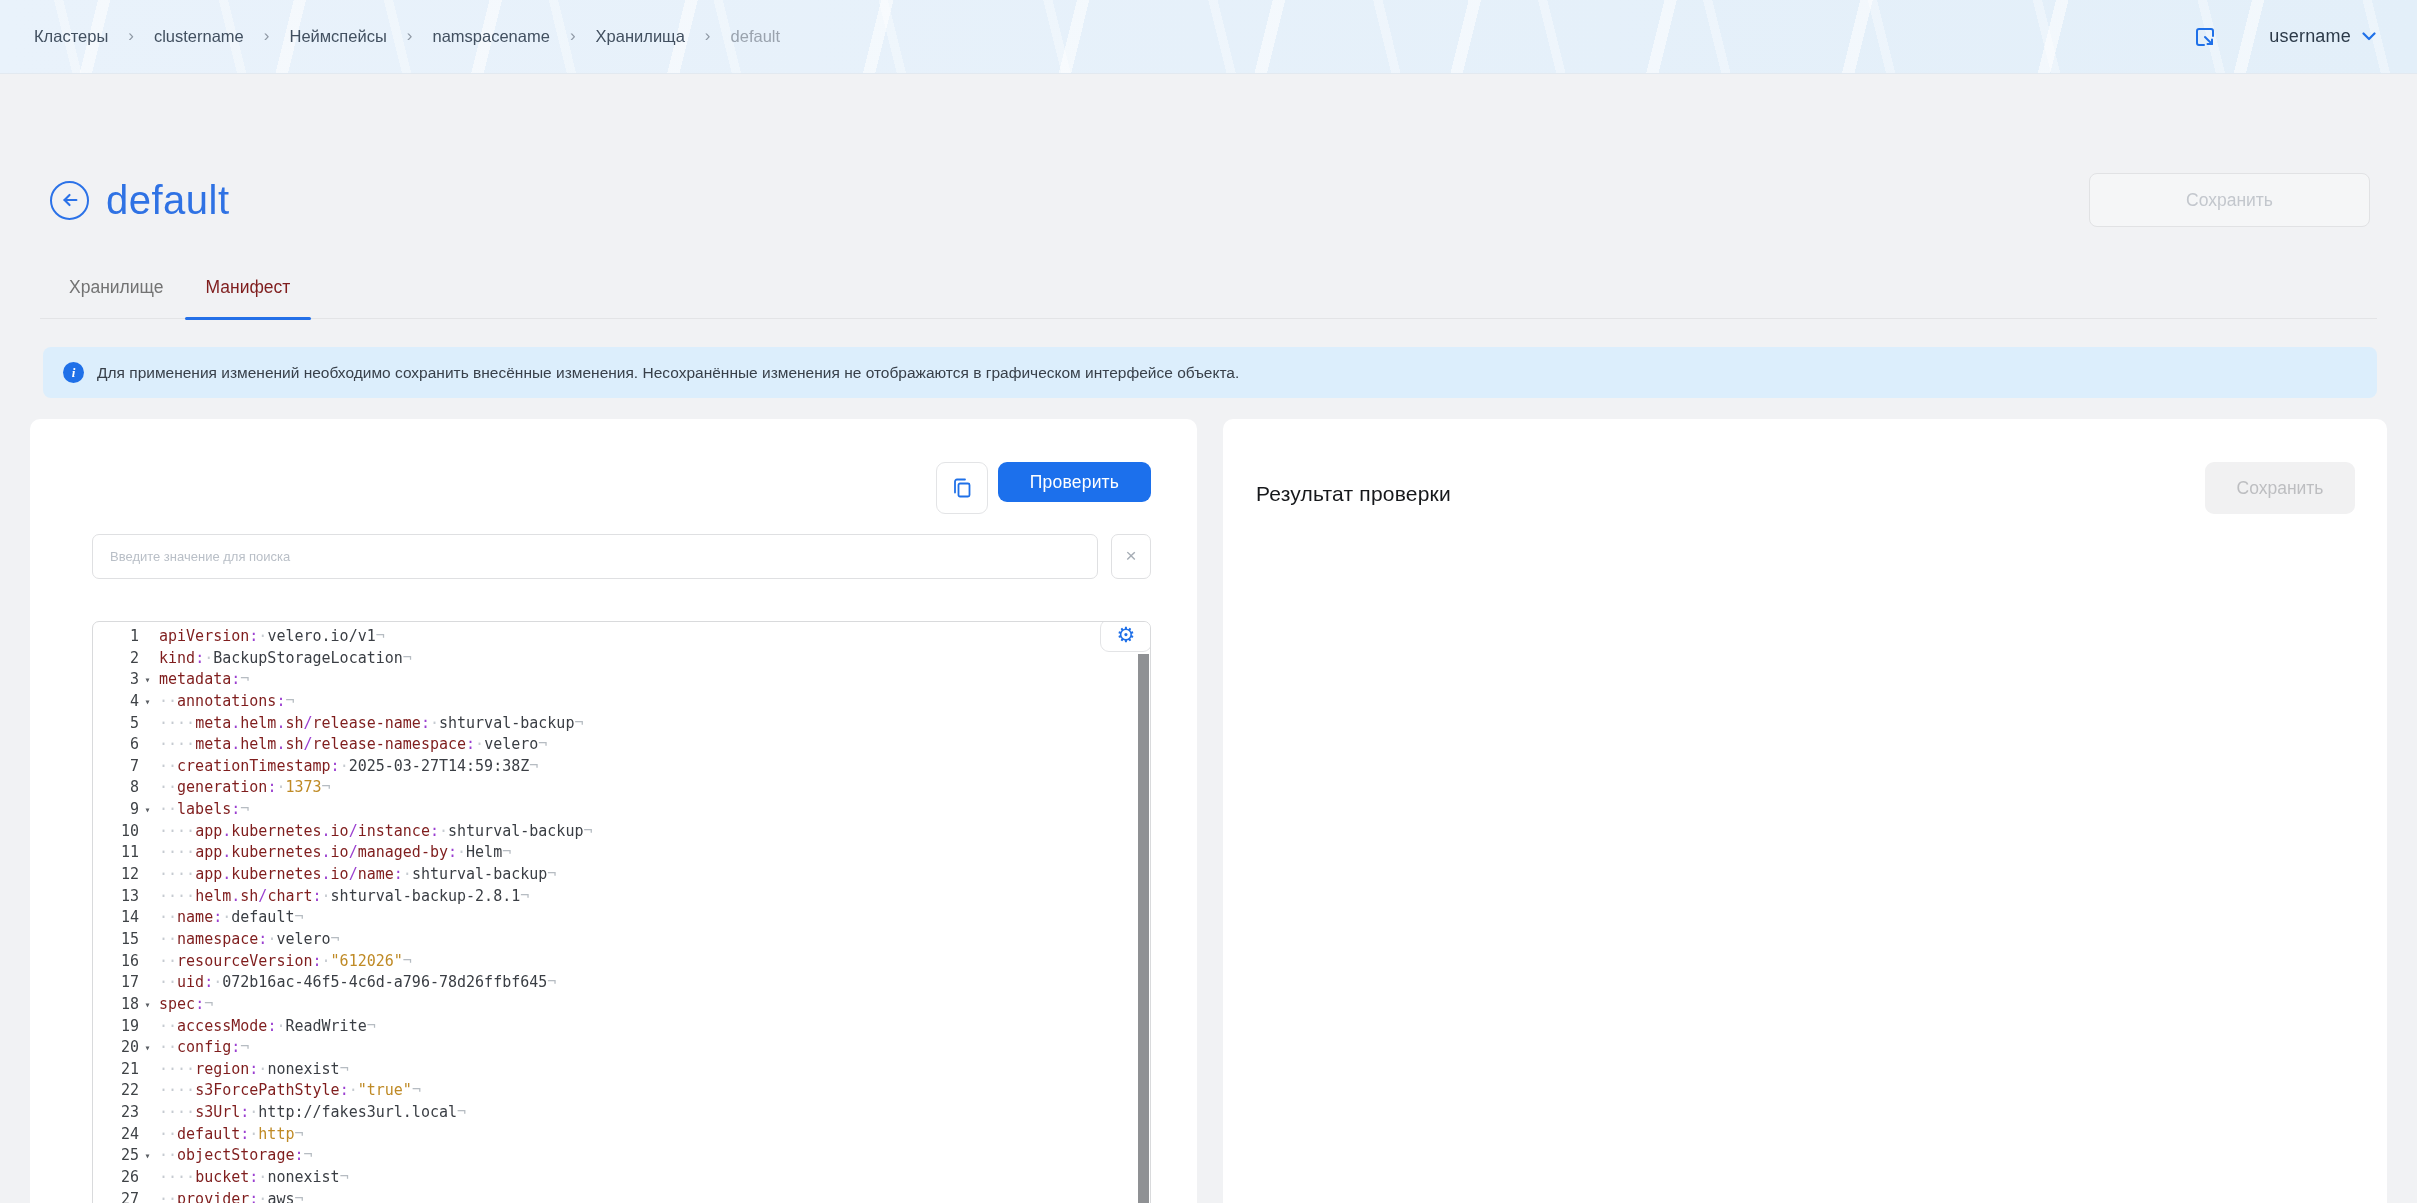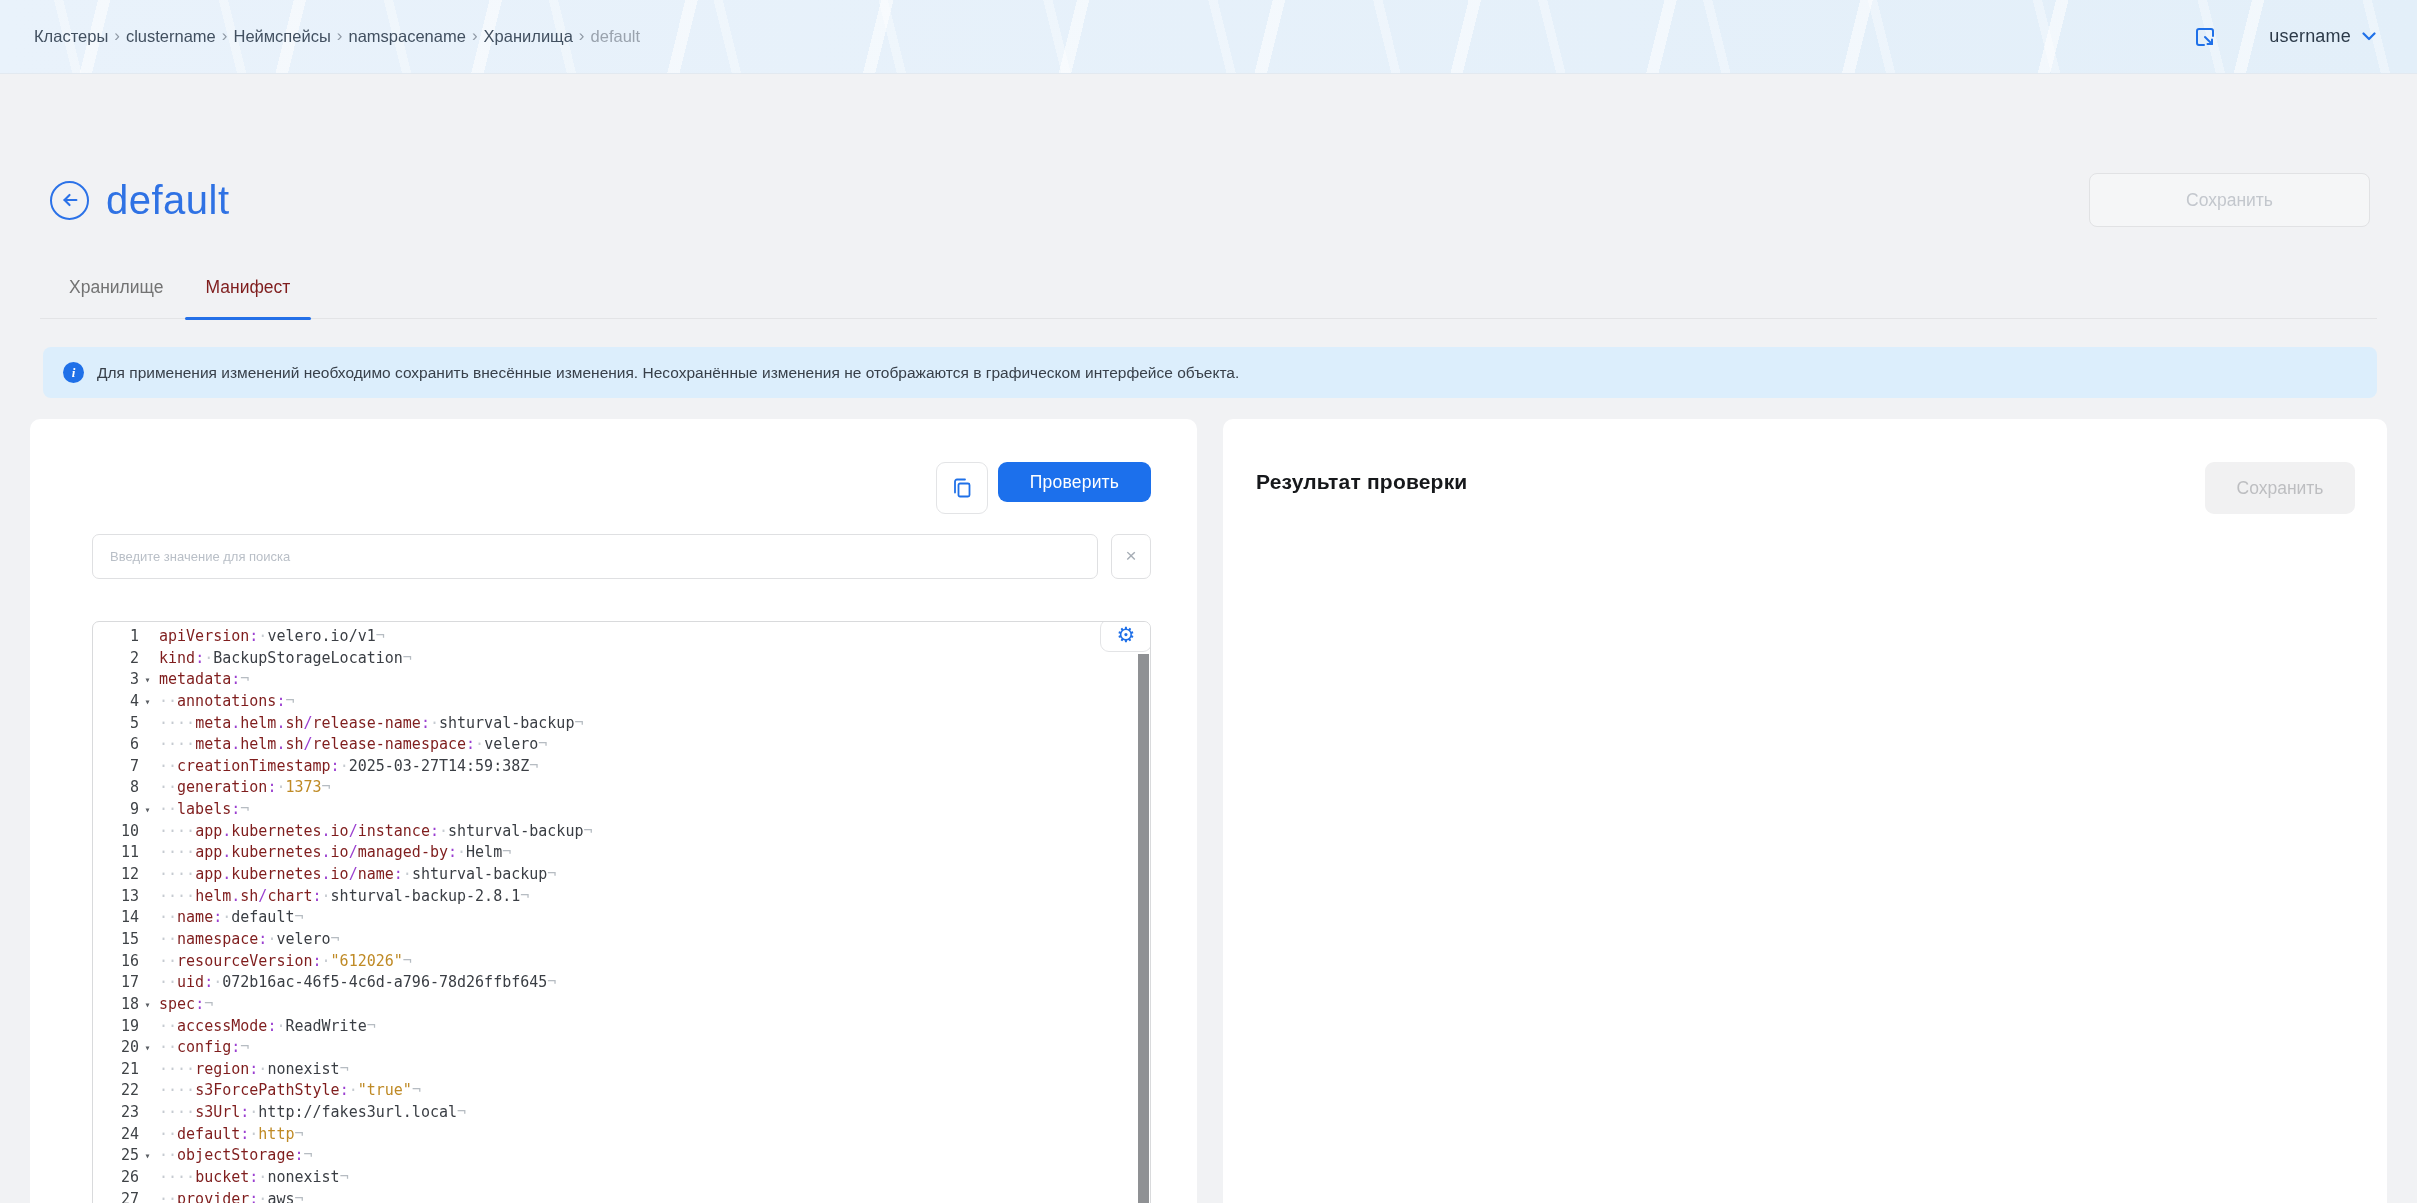--- a/index.html
+++ b/index.html
@@ -16,21 +16,21 @@
   .topbar {
     height: 74px; position: relative; z-index: 5;
     display: flex; align-items: center; justify-content: space-between;
     padding: 0 35px 0 34px;
     background:
       repeating-linear-gradient(104deg, rgba(255,255,255,0) 0 95px, rgba(255,255,255,.55) 95px 107px, rgba(255,255,255,0) 107px 190px),
       repeating-linear-gradient(76deg, rgba(255,255,255,0) 0 70px, rgba(255,255,255,.35) 70px 79px, rgba(255,255,255,0) 79px 160px),
       linear-gradient(90deg, #e9f2fb, #e3eff9);
     border-bottom: 1px solid #e2e9f0;
   }
-  .breadcrumbs { display:flex; align-items:flex-end; gap:6px; font-size:16.5px; color:#425060; }
+  .breadcrumbs { display:flex; align-items:flex-end; gap:20px; font-size:16.5px; color:#425060; }
   .crumb { white-space: nowrap; }
   .crumb.current { color:#9aa3ae; }
   .crumb-sep { color:#8f99a5; font-size:17px; line-height:1; padding-bottom:2px; }
   .topbar-right { display:flex; align-items:center; }
   .expand-btn { background:none; border:none; padding:0; margin-right:46px; height:24px; }
   .user-menu { display:flex; align-items:center; gap:11px; background:none; border:none; font-size:18px; color:#2c3a49; font-weight:500; letter-spacing:.2px; }
 
   
   .title-row { display:flex; justify-content:space-between; align-items:center; margin:99px 47px 0 50px; height:54px; }
   .title-left { display:flex; align-items:center; gap:17px; }
@@ -94,21 +94,21 @@
 
   .gear-btn {
     position:absolute; top:-3px; right:-2px; z-index:3;
     width:52px; height:33px; background:#fff; border:1px solid #e3e4e6; border-radius:9px;
     color:#1f70e8; font-size:21px; line-height:1; display:flex; align-items:center; justify-content:center; padding:0 0 2px;
   }
   .scrollbar-thumb { position:absolute; top:32px; right:1px; width:11px; height:600px; background:#8f9194; z-index:2; }
 
   
   .result-header { display:flex; justify-content:space-between; align-items:flex-start; }
-  .result-title { font-size:21px; font-weight:700; color:#16181b; margin:8px 0 0; letter-spacing:.2px; }
+  .result-title { font-size:21px; font-weight:400; color:#16181b; margin:20px 0 0; letter-spacing:.2px; }
   .save-disabled { width:150px; height:52px; background:#f1f1f2; border:none; border-radius:9px; color:#bdbec1; font-size:17.5px; cursor:default; }
 
   svg { display:block; }
 </style>
 </head>
 <body>
 
 <header class="topbar">
   <nav class="breadcrumbs" id="breadcrumbs">
       <span class="crumb">Кластеры</span>

